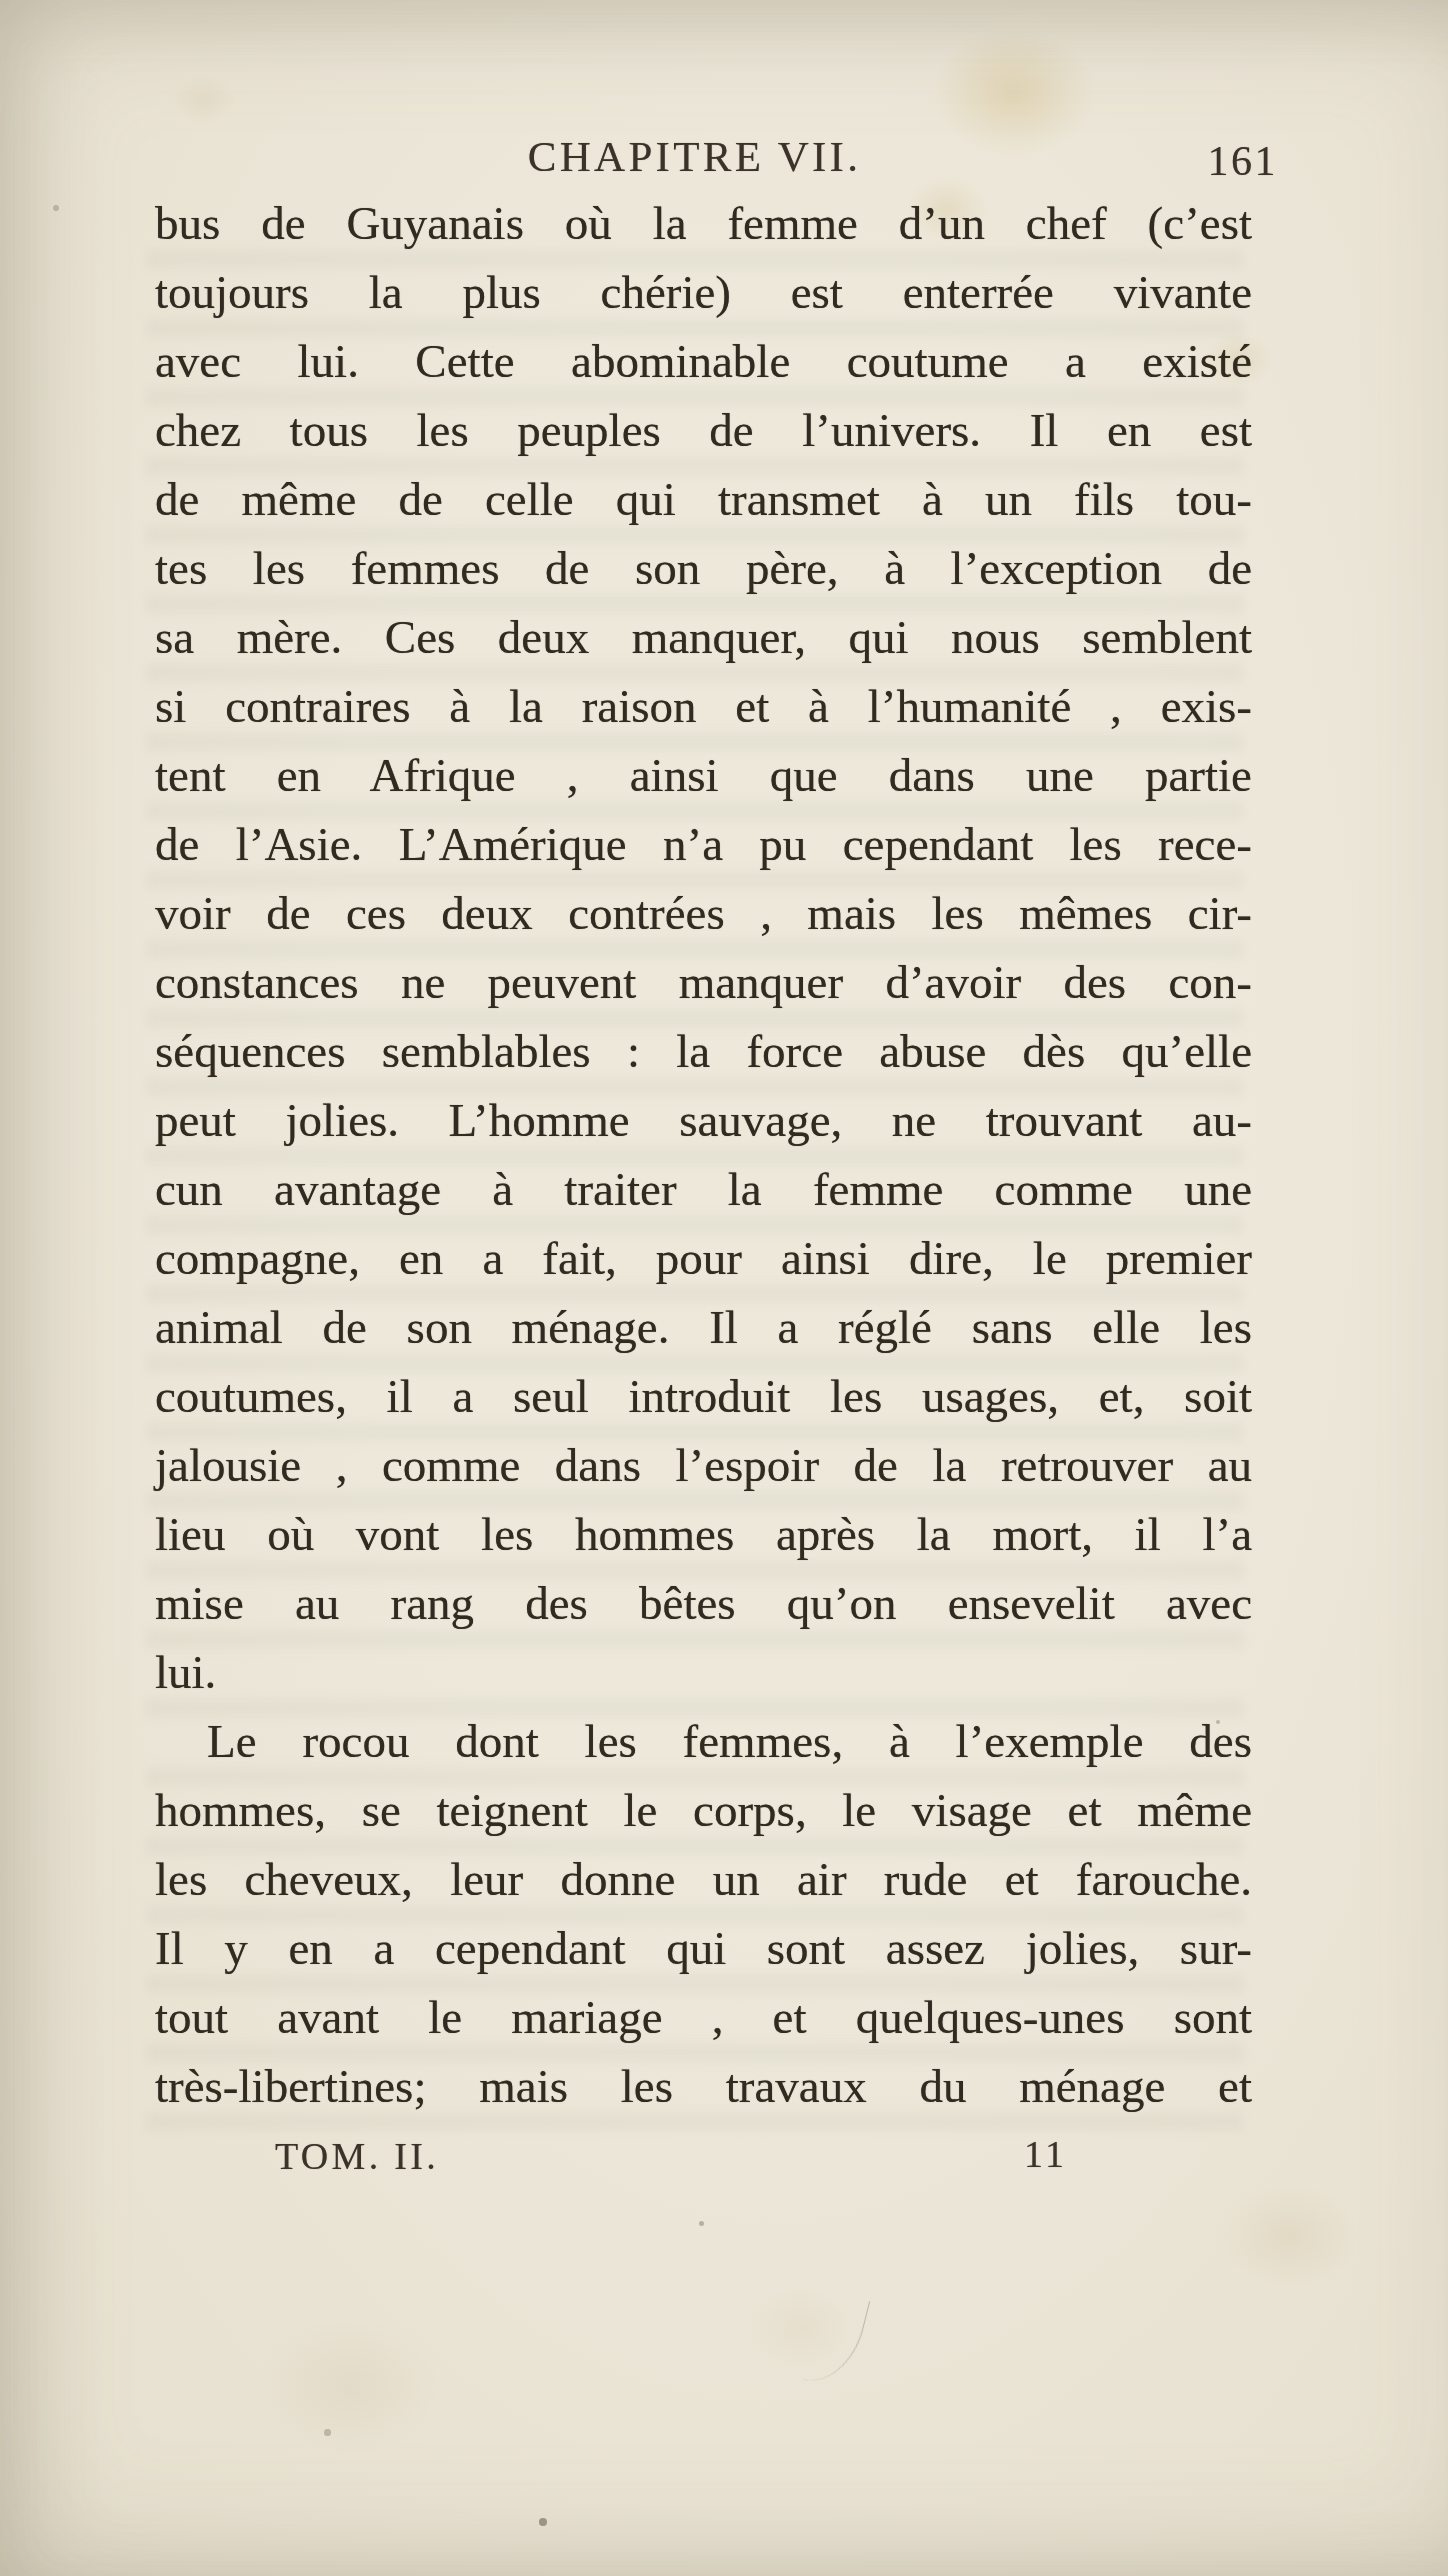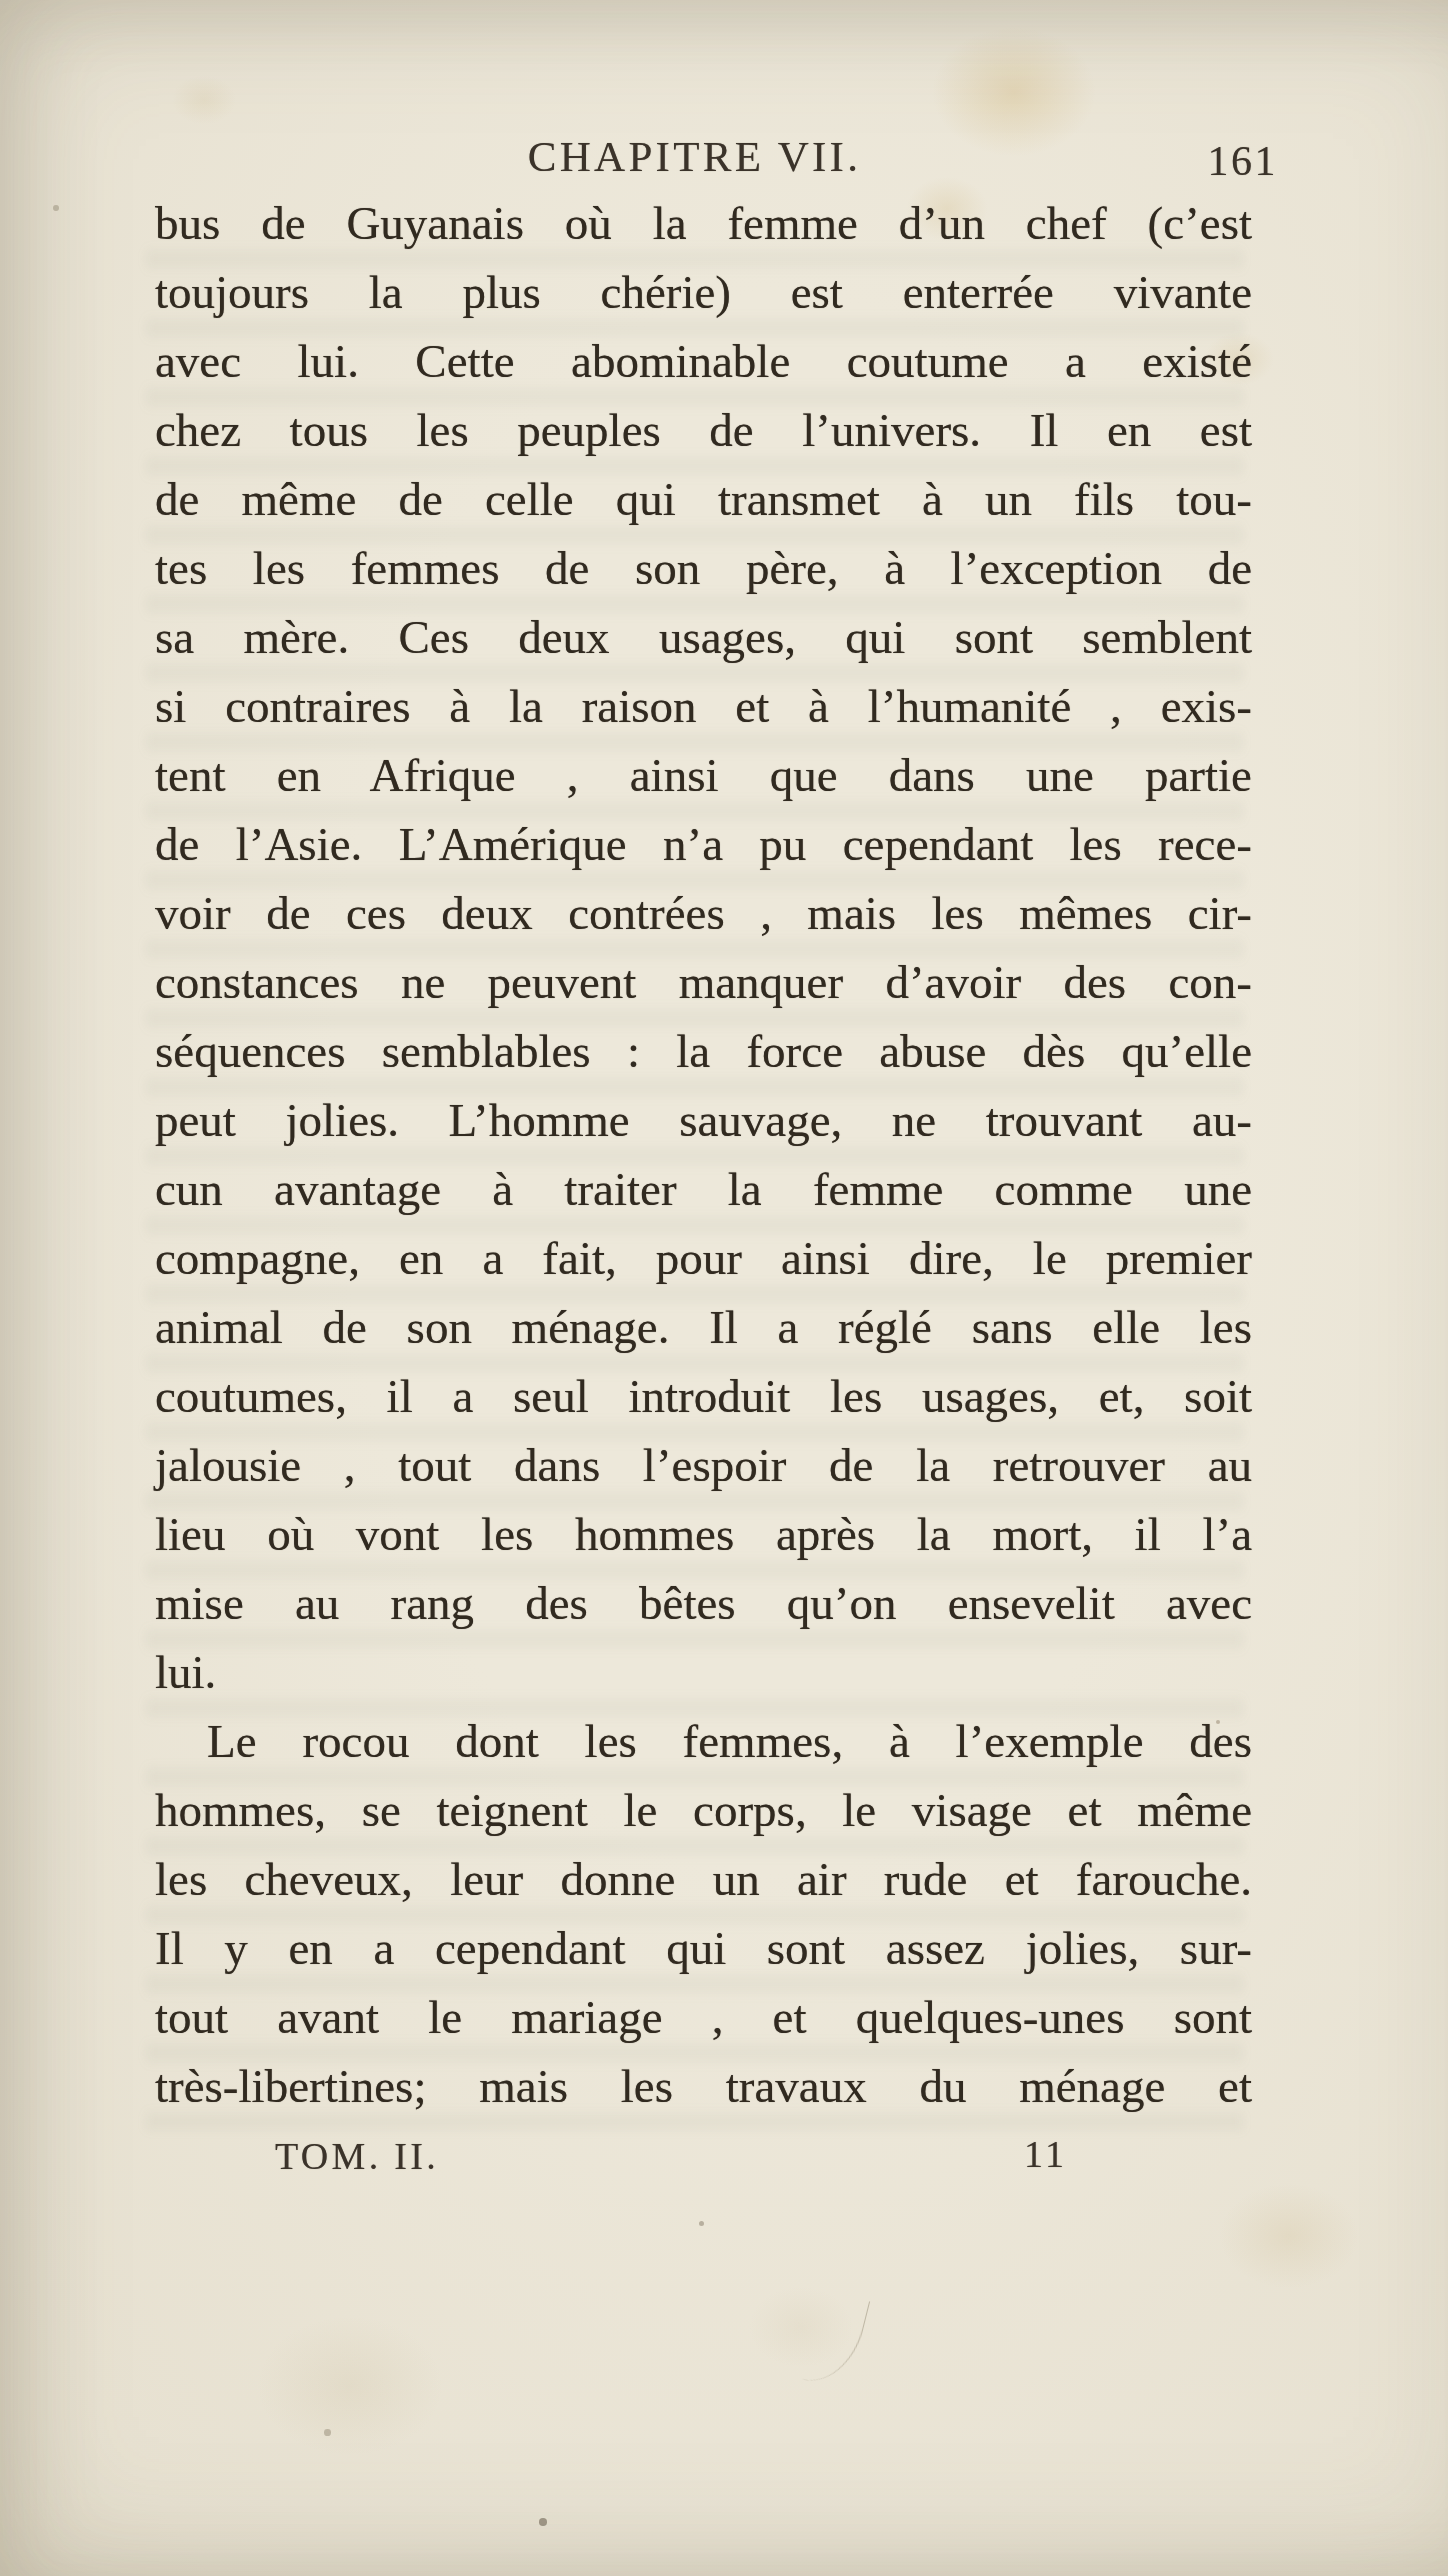--- a/index.html
+++ b/index.html
@@ -136,33 +136,33 @@
   <div class="page-number">161</div>
 
   <div class="body-text">
     <div>
       <div class="line">bus de Guyanais où la femme d’un chef (c’est</div>
       <div class="line">toujours la plus chérie) est enterrée vivante</div>
       <div class="line">avec lui. Cette abominable coutume a existé</div>
       <div class="line">chez tous les peuples de l’univers. Il en est</div>
       <div class="line">de même de celle qui transmet à un fils tou-</div>
       <div class="line">tes les femmes de son père, à l’exception de</div>
-      <div class="line">sa mère. Ces deux usages, qui sont semblent</div>
+      <div class="line">sa mère. Ces deux manquer, qui nous semblent</div>
       <div class="line">si contraires à la raison et à l’humanité , exis-</div>
       <div class="line">tent en Afrique , ainsi que dans une partie</div>
       <div class="line">de l’Asie. L’Amérique n’a pu cependant les rece-</div>
       <div class="line">voir de ces deux contrées , mais les mêmes cir-</div>
       <div class="line">constances ne peuvent manquer d’avoir des con-</div>
       <div class="line">séquences semblables : la force abuse dès qu’elle</div>
       <div class="line">peut jolies. L’homme sauvage, ne trouvant au-</div>
       <div class="line">cun avantage à traiter la femme comme une</div>
       <div class="line">compagne, en a fait, pour ainsi dire, le premier</div>
       <div class="line">animal de son ménage. Il a réglé sans elle les</div>
       <div class="line">coutumes, il a seul introduit les usages, et, soit</div>
-      <div class="line">jalousie , tout dans l’espoir de la retrouver au</div>
+      <div class="line">jalousie , comme dans l’espoir de la retrouver au</div>
       <div class="line">lieu où vont les hommes après la mort, il l’a</div>
       <div class="line">mise au rang des bêtes qu’on ensevelit avec</div>
       <div class="line flush">lui.</div>
     </div>
     <div>
       <div class="line indent">Le rocou dont les femmes, à l’exemple des</div>
       <div class="line">hommes, se teignent le corps, le visage et même</div>
       <div class="line">les cheveux, leur donne un air rude et farouche.</div>
       <div class="line">Il y en a cependant qui sont assez jolies, sur-</div>
       <div class="line">tout avant le mariage , et quelques-unes sont</div>

